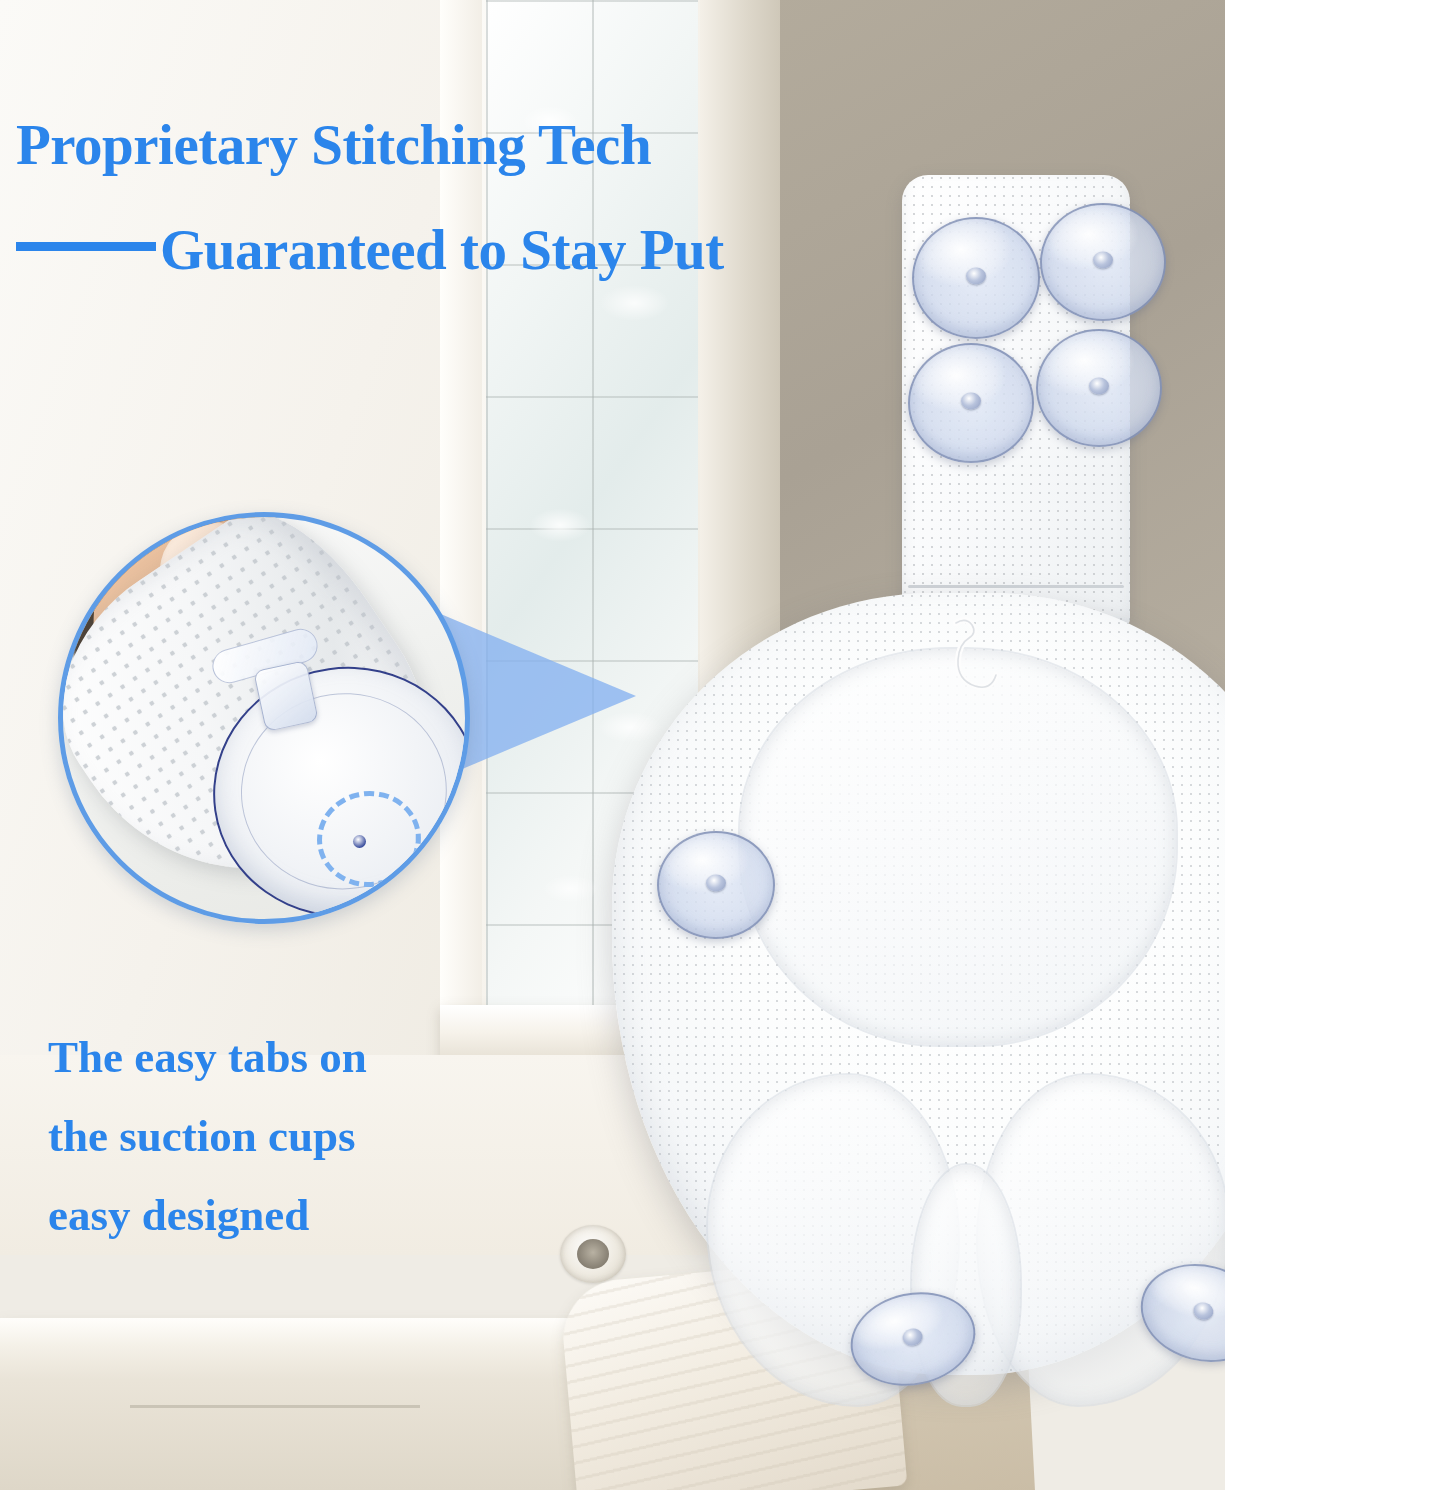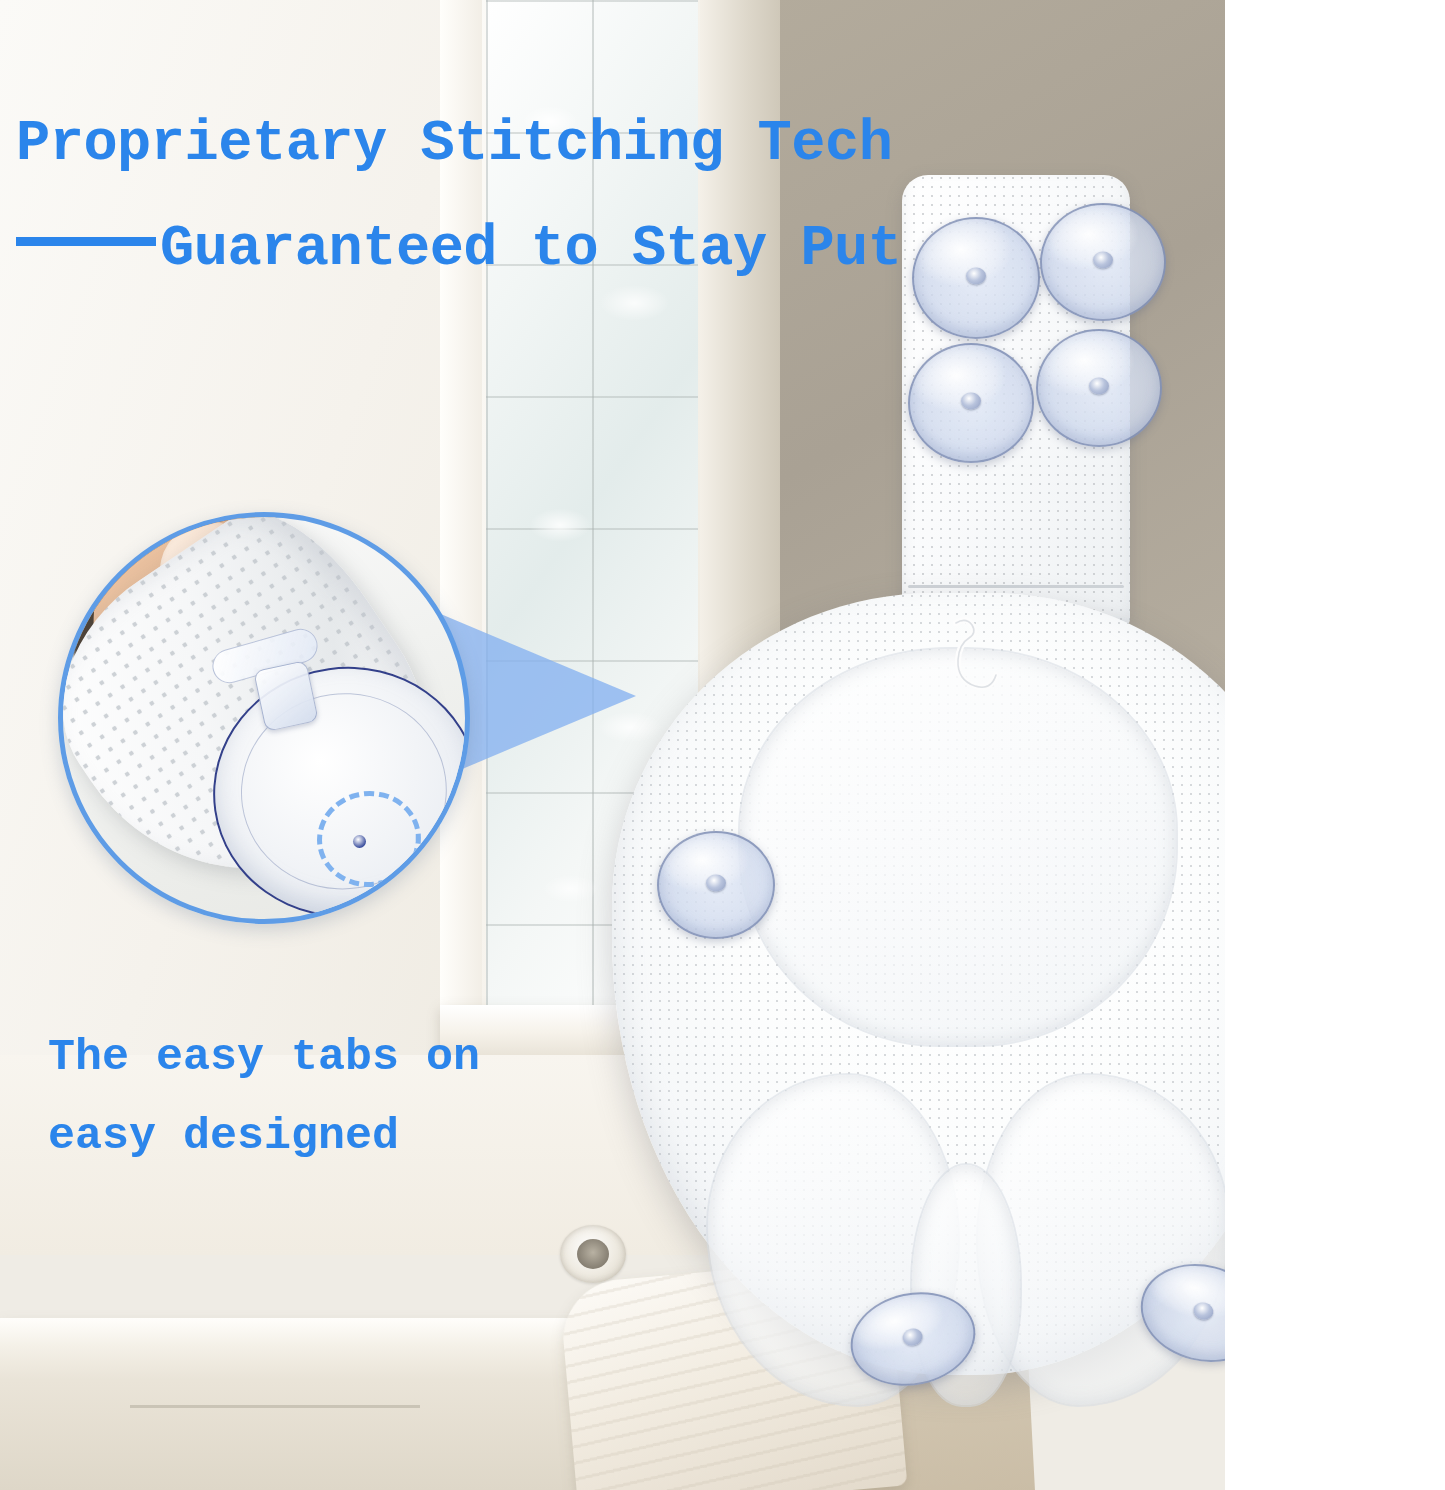--- a/index.html
+++ b/index.html
@@ -1,21 +1,21 @@
 <!DOCTYPE html>
 <html><head>
 <meta charset="utf-8">
 <style>
   * { margin:0; padding:0; box-sizing:border-box; }
   html,body { background:#ffffff; }
   #stage {
     position:relative;
     width:1225px; height:1490px;
     overflow:hidden;
-    font-family:Liberation Mono, monospace;
+    font-family:Liberation Serif, serif;
     background:#efece5;
   }
 
   
   .scene { position:absolute; inset:0; overflow:hidden; }
 
   
   .wall-right {
     position:absolute; left:760px; top:0; width:685px; height:1010px;
     background:linear-gradient(150deg,#b3ab9c 0%,#a9a194 35%,#b5ad9f 70%,#c3bcae 100%);
@@ -294,21 +294,21 @@
   
   .headline {
     position:absolute; left:16px; top:92px; width:880px;
     color:#2b85eb;
     font-size:57px; font-weight:bold;
     line-height:105px;
     letter-spacing:-.5px;
     white-space:nowrap;
   }
   .hl-line { display:block; }
-  .hl-line.l3 { text-align:center; width:882px; }
+  .hl-line.l3 { text-align:left; width:882px; }
   .emdash {
     display:inline-block; width:140px; height:9px;
     background:#2b85eb; vertical-align:18px; margin-right:4px;
   }
   .subtext {
     position:absolute; left:48px; top:1018px; width:520px;
     color:#2b85eb;
     font-size:45px; font-weight:bold;
     line-height:79px;
   }
@@ -386,16 +386,17 @@
     <div class="dash-nub"></div>
   </div>
 
   <div class="headline">
     <span class="hl-line">Proprietary Stitching Tech</span>
     <span class="hl-line l3"><span class="emdash"></span><span>Guaranteed to Stay Put</span></span>
   </div>
 
   <div class="subtext">
     <span class="sub-line">The easy tabs on</span>
+    <span class="sub-line">the suction cups</span>
     <span class="sub-line">easy designed</span>
   </div>
 
 </div>
 
 </body></html>

